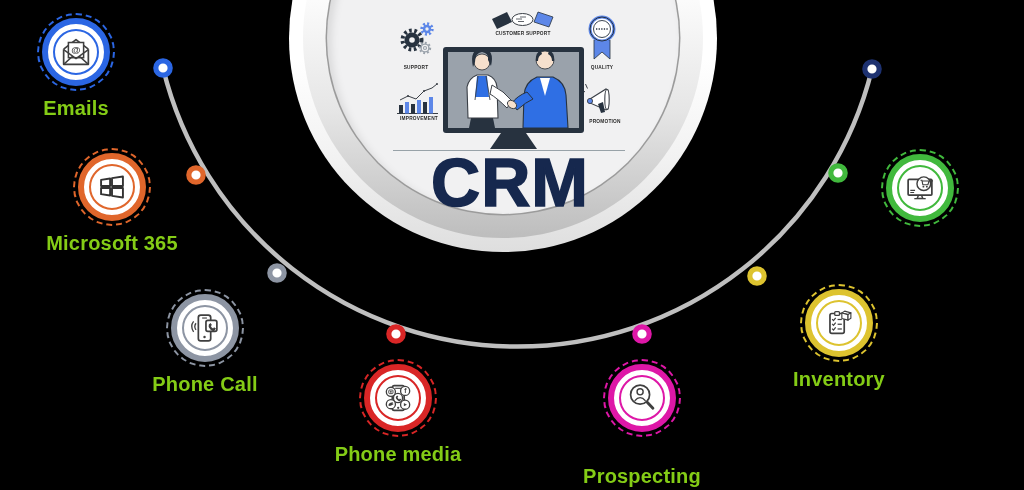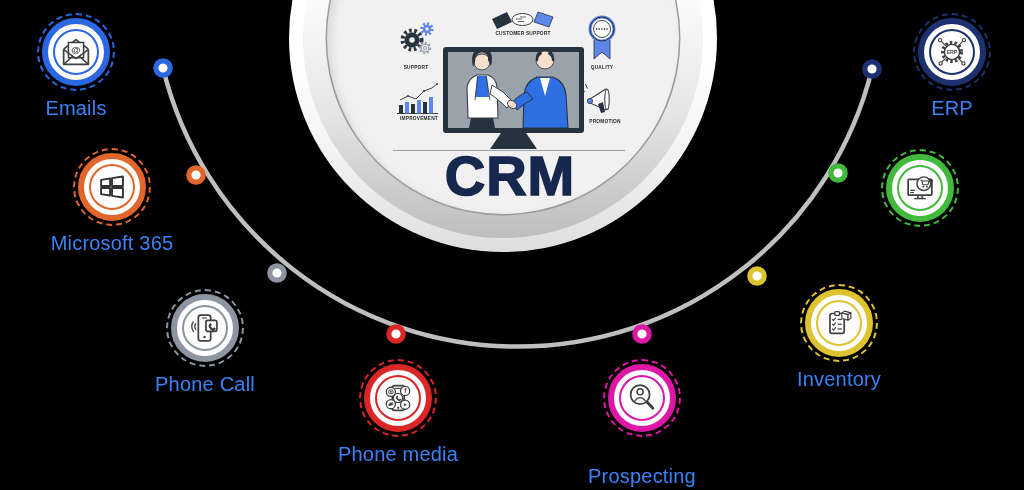--- a/index.html
+++ b/index.html
@@ -18,21 +18,21 @@
     background:linear-gradient(180deg,#fdfdfd 38%,#e6e6e6 68%,#bdbdbd 100%);
   }
   .dome-inner{
     position:absolute;left:327px;top:-138px;width:352px;height:352px;border-radius:50%;
     background:#f1f1f2;
     box-shadow:0 0 0 1.5px #9b9b9b, inset 4px 4px 9px rgba(0,0,0,.10);
   }
   .scene{position:absolute;left:385px;top:0;width:245px;height:155px;}
   .crm-title{
     position:absolute;left:510px;top:148px;transform:translateX(-50%);
-    font-size:56px;font-weight:bold;letter-spacing:1px;color:#16284e;
+    font-size:68px;font-weight:bold;letter-spacing:1px;color:#16284e;
     -webkit-text-stroke:1.6px #16284e;line-height:1;text-align:center;
   }
   
   .arc-svg{position:absolute;left:0;top:0;width:1024px;height:490px;}
   .arc-path{fill:none;stroke:#bfbfbf;stroke-width:4.5;stroke-linecap:round;}
   .marker{fill:#fff;stroke:var(--c,#888);stroke-width:5.2;}
   
   .node{position:absolute;width:140px;display:flex;flex-direction:column;align-items:center;}
   .ring-outer{
     width:74px;height:74px;border:2px dashed var(--c,#888);border-radius:50%;
@@ -41,21 +41,21 @@
   .ring-mid{
     width:56px;height:56px;border:6px solid var(--c,#888);border-radius:50%;
     background:#fff;display:flex;align-items:center;justify-content:center;
   }
   .ring-inner{
     width:46px;height:46px;border:2px solid var(--c,#888);border-radius:50%;
     background:#fff;display:flex;align-items:center;justify-content:center;box-sizing:border-box;
   }
   .icon{width:38px;height:38px;}
   .node-label{
-    margin-top:6px;font-size:20px;font-weight:normal;color:#3b82f6;white-space:nowrap;
+    margin-top:6px;font-size:20px;font-weight:bold;color:#84cc16;white-space:nowrap;
     letter-spacing:.2px;
   }
   .ill-label{font-size:4.8px;font-weight:bold;fill:#2a2a2a;letter-spacing:.2px;text-anchor:middle;}
 </style>
 </head>
 <body>
 
 <div class="canvas">
 
   <svg class="arc-svg" viewBox="0 0 1024 490">
@@ -294,35 +294,14 @@
         <path d="M20.5 11.8 h1.5 l1 4.8 h5.3 l1.3-4 h-6.8" fill="none" stroke="#3f3f3f" stroke-width="1.2"></path>
         <circle cx="23.6" cy="18.6" r="1" fill="#3f3f3f"></circle>
         <circle cx="27.2" cy="18.6" r="1" fill="#3f3f3f"></circle>
         <path d="M31.7 10.5 v4 M29.7 12.5 h4" stroke="#3f3f3f" stroke-width="1.4"></path>
       </svg>
     </div>
         </div>
       </div>
   </div>
 
-  <div class="node" style="left: 882px; top: 13px; --c: #1d3170;">
-    <div class="ring-outer">
-        <div class="ring-mid">
-          <div class="ring-inner">
-      <svg class="icon" viewBox="0 0 40 40">
-        <path d="M13.5 13.5 L8.5 8.5 M26.5 13.5 L31.5 8.5 M13.5 26.5 L9 31 M26.5 26.5 L31 31" stroke="#3f3f3f" stroke-width="1.2"></path>
-        <g fill="#fff" stroke="#3f3f3f" stroke-width="1.2">
-          <circle cx="7.5" cy="7.5" r="1.7"></circle>
-                <circle cx="32.5" cy="7.5" r="1.7"></circle>
-          <circle cx="8" cy="32" r="1.7"></circle>
-                <circle cx="32" cy="32" r="1.7"></circle>
-        </g>
-        <circle cx="20" cy="20" r="10" fill="none" stroke="#3f3f3f" stroke-width="3.2" stroke-dasharray="2.6 2.35"></circle>
-        <circle cx="20" cy="20" r="8" fill="#fff" stroke="#3f3f3f" stroke-width="1.5"></circle>
-        <text x="20" y="22" text-anchor="middle" font-size="5.5" font-weight="bold" fill="#3f3f3f">ERP</text>
-      </svg>
-    </div>
-        </div>
-      </div>
-    <div class="node-label">ERP</div>
-  </div>
 
 </div>
 
 </body></html>

